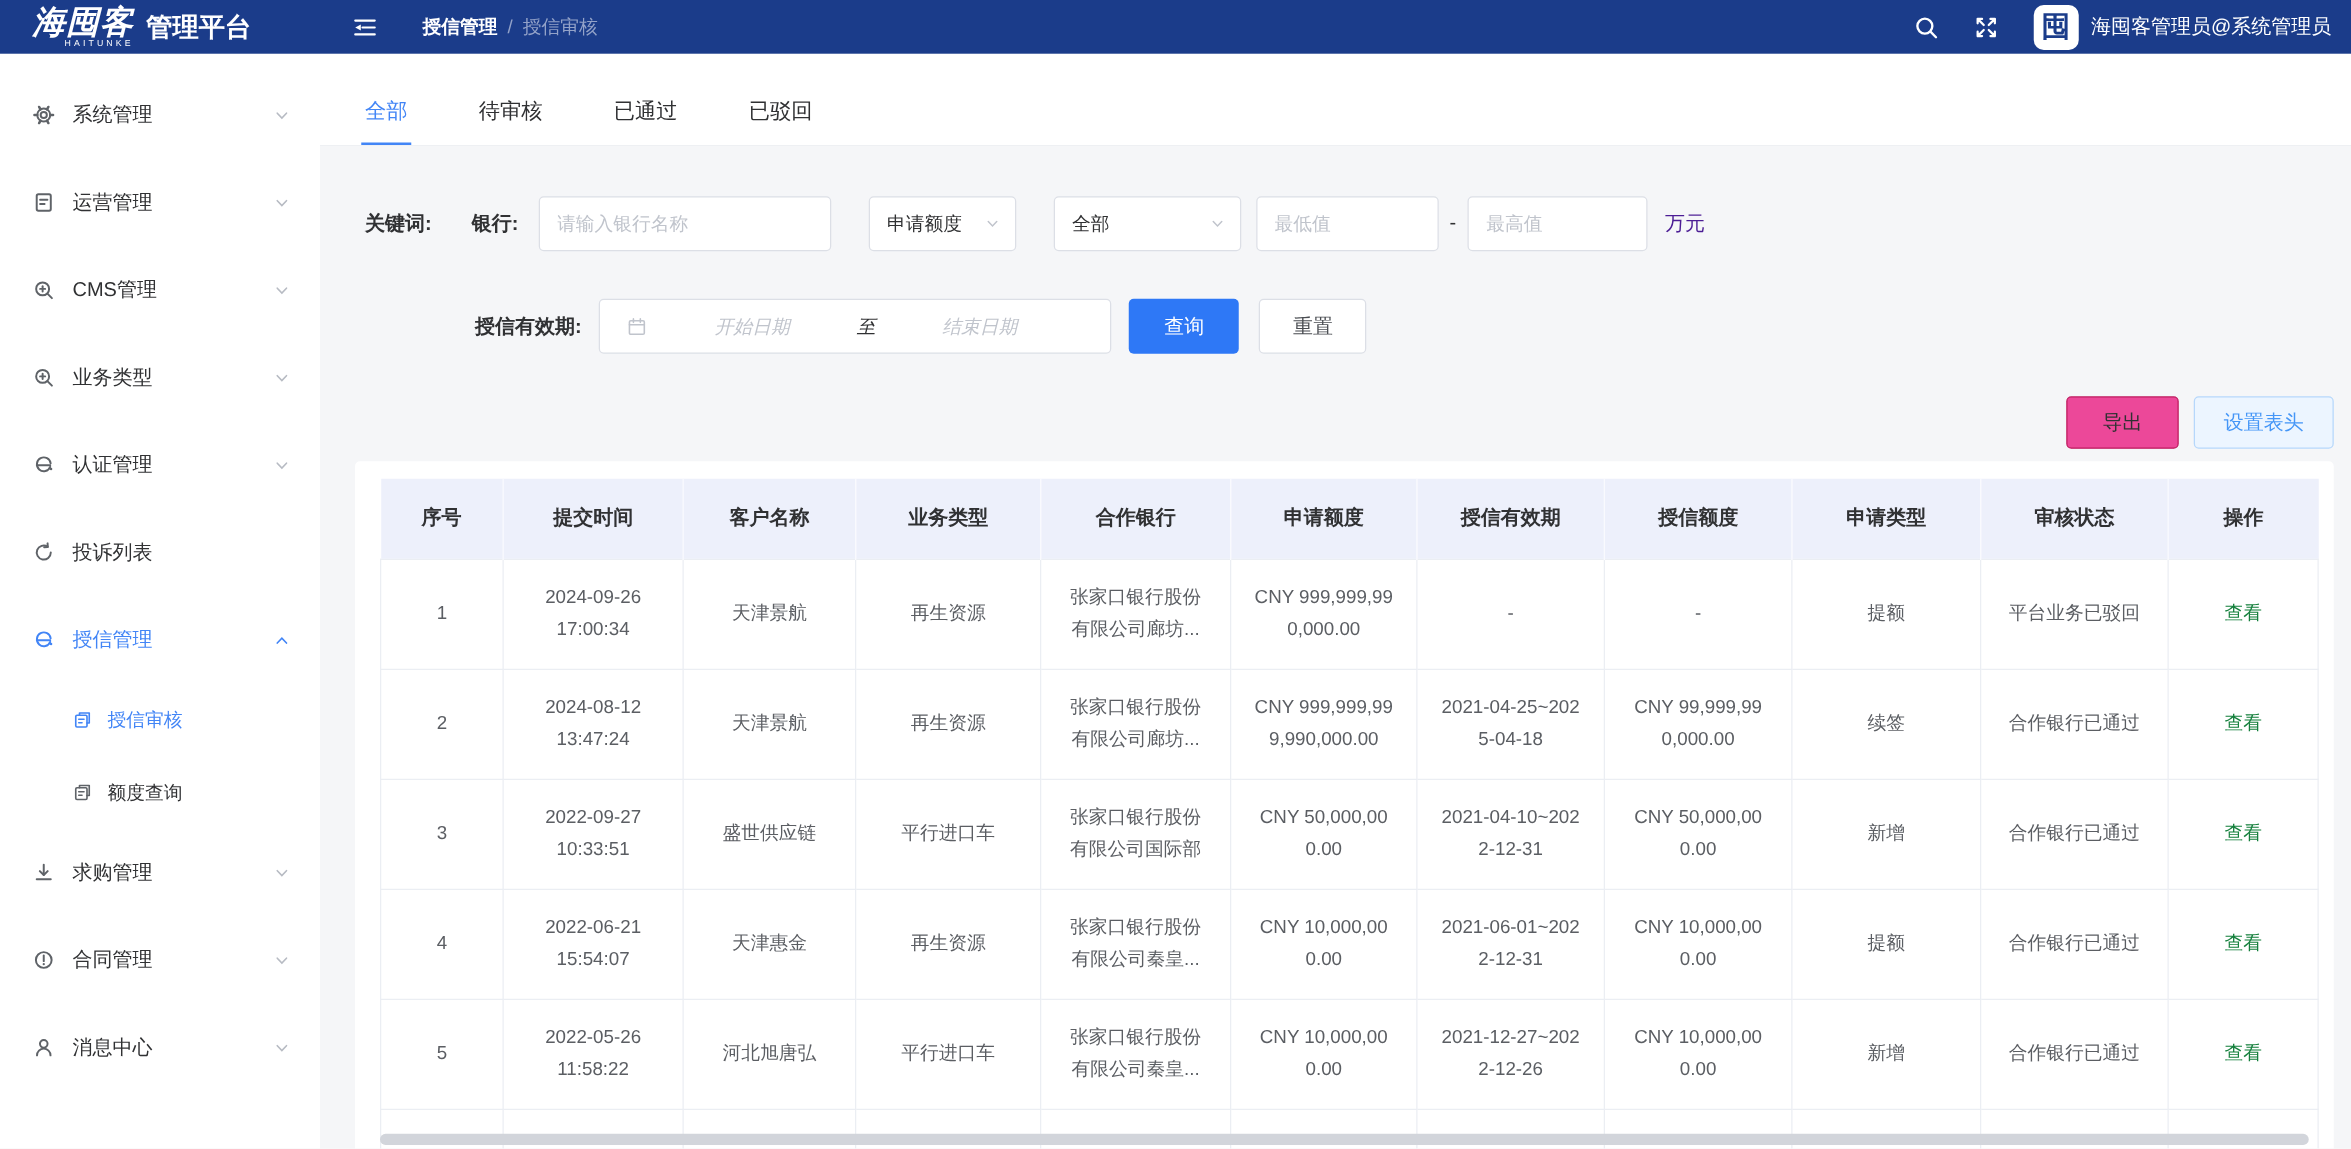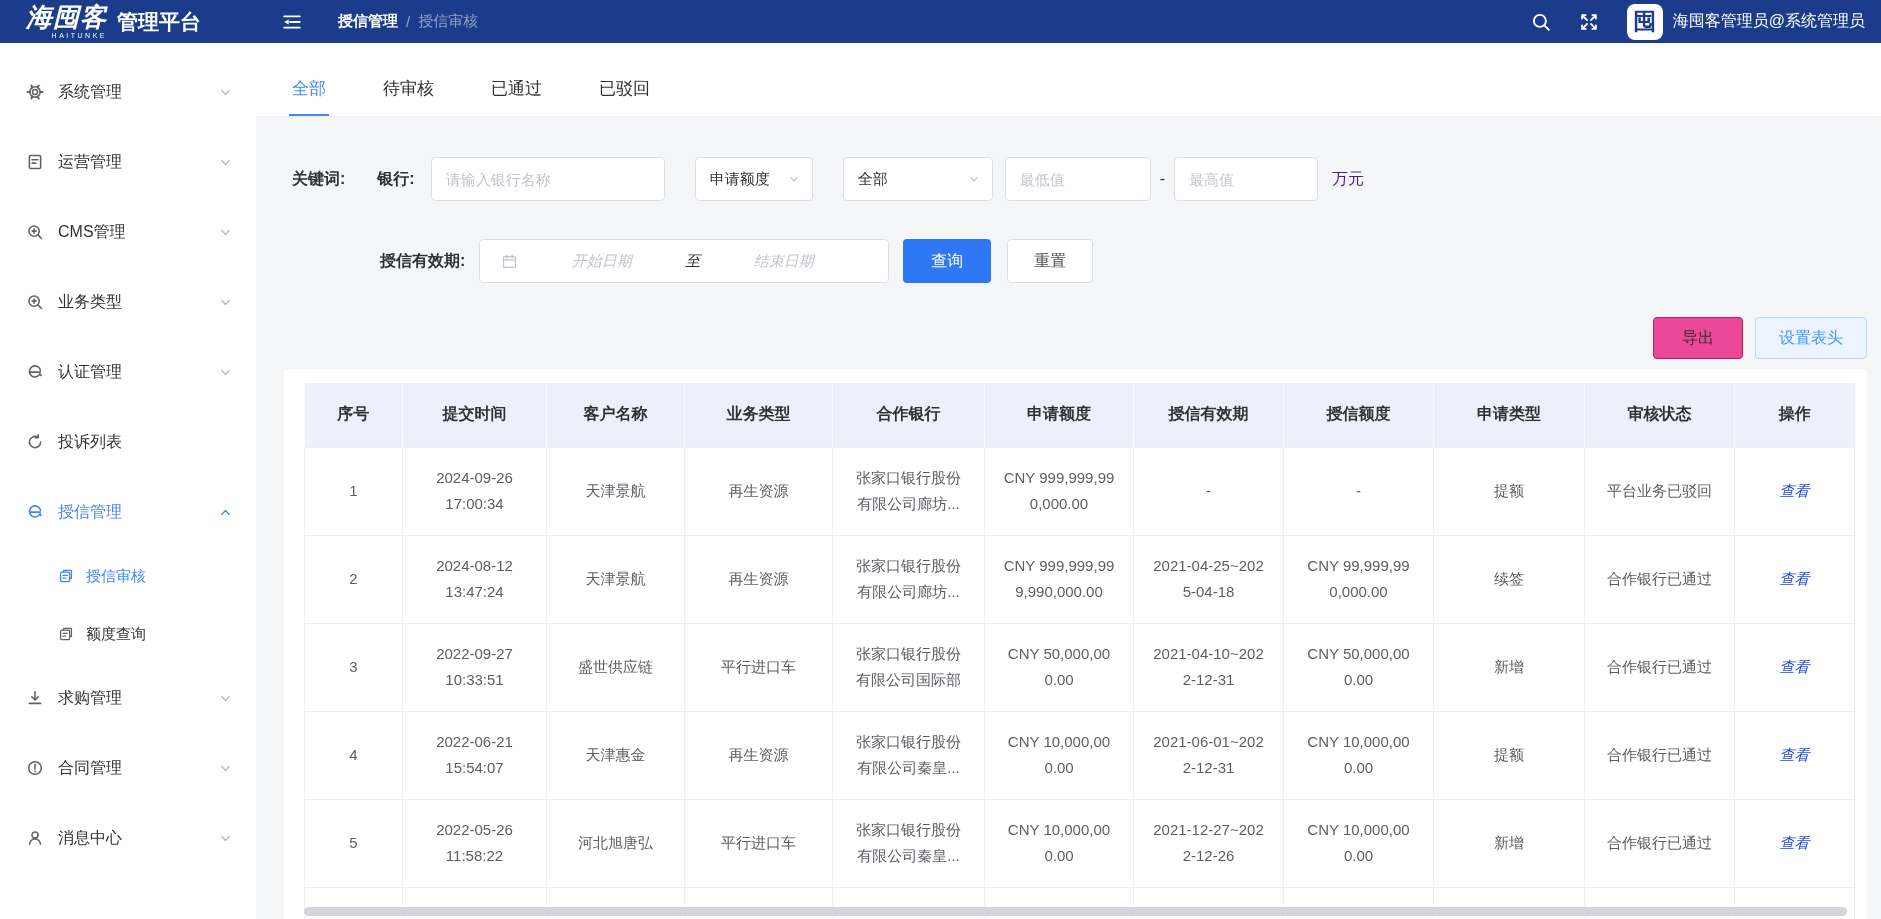--- a/index.html
+++ b/index.html
@@ -68,21 +68,21 @@
   .btn-export { width:90px; height:42px; background:#ec4899; border:1px solid #be185d; color:#303133; border-radius:4px; font-size:16px; }
   .btn-sethead { width:112px; height:42px; background:#ecf5ff; border:1px solid #b6d7fb; color:#4596f7; border-radius:4px; font-size:16px; }
 
   
   .card { margin:10px 14px 0 28px; background:#fff; border-radius:4px; padding:14px 20px 20px; }
   table { width:100%; border-collapse:collapse; table-layout:fixed; }
   th { background:#edf0fb; height:64px; font-size:16px; font-weight:700; color:#303133; border-right:1px solid #f9fafe; }
   th:last-child { border-right:none; }
   td { border:1px solid #ebeef3; height:88px; text-align:center; font-size:15px; color:#5b5e63; padding:6px 18px; line-height:1.75; }
   .break { word-break:break-all; }
-  .view-link { color:#1d4ed8; cursor:pointer; text-decoration:none;font-style:italic; }
+  .view-link { color:#15803d; cursor:pointer; text-decoration:none; }
   tr.partial td { height:36px; }
   .hscroll { position:absolute; left:304px; bottom:3px; width:1543px; height:9px; background:#d2d5db; border-radius:5px; }
 </style>
 </head>
 <body>
 
 <div class="app">
 
   <div class="header">
     <div class="logo-block">

